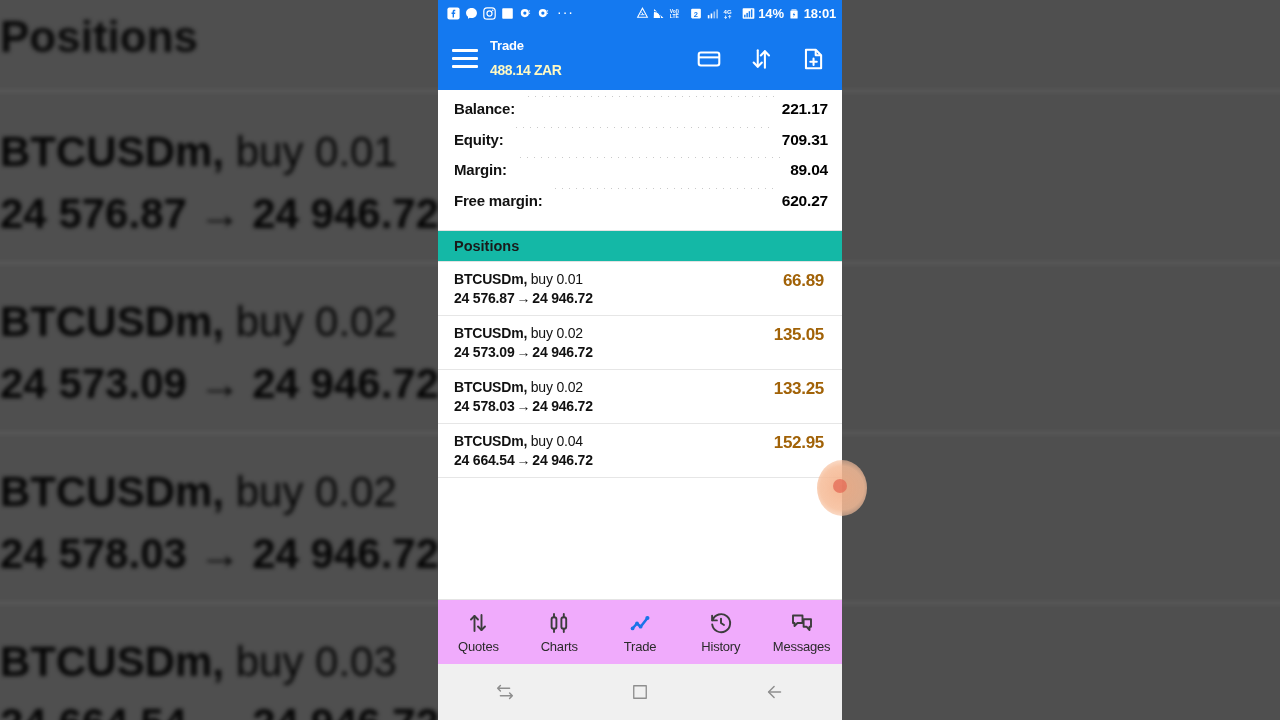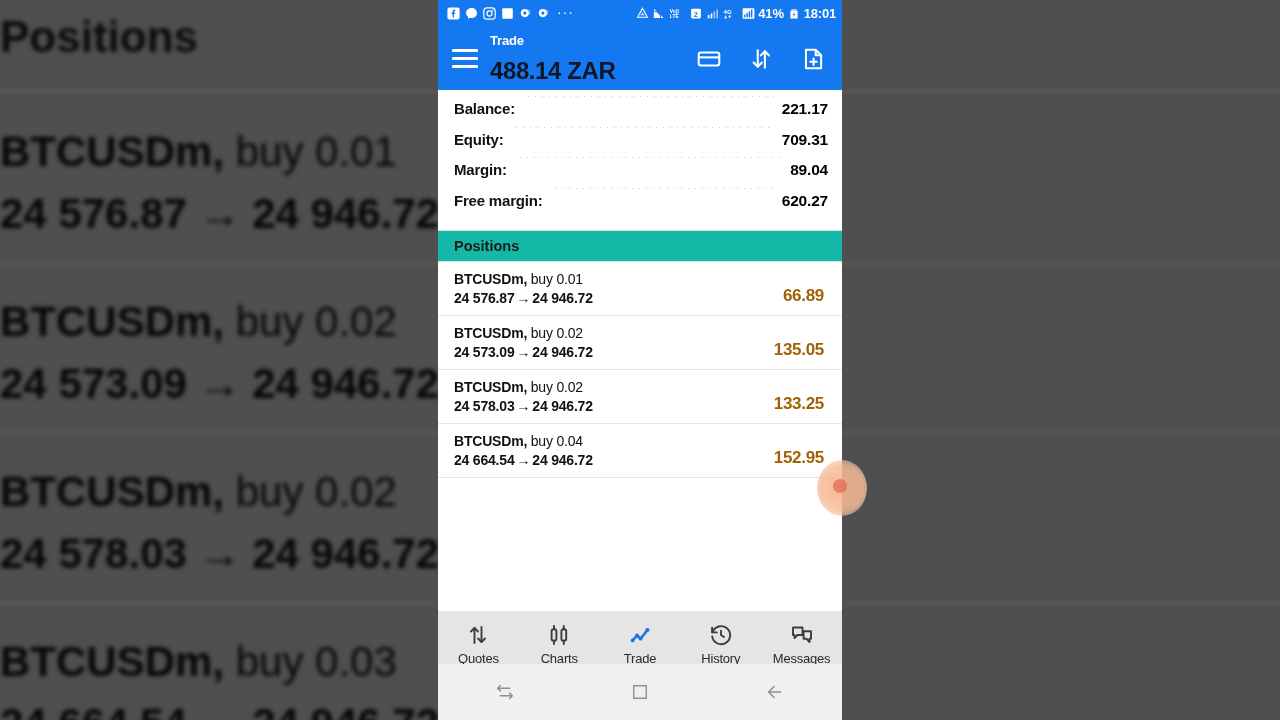--- a/index.html
+++ b/index.html
@@ -114,21 +114,21 @@
   }
   .hamburger {
     width: 26px; height: 26px;
     display: flex; flex-direction: column; justify-content: center; gap: 5px;
     cursor: pointer;
     margin-right: 12px;
   }
   .hamburger span { display:block; height:3px; background:#ffffff; border-radius:1px; }
   .appbar-titles { display: flex; flex-direction: column; justify-content: center; line-height: 1.05; }
   .appbar-sub { color:#ffffff; font-size: 13px; font-weight: bold; letter-spacing: -0.2px;}
-  .appbar-main { color:#0f172a; font-size: 24px; font-weight: bold; letter-spacing: -0.4px; margin-top:10px;}
+  .appbar-main { color:#fef9c3; font-size: 14px; font-weight: bold; letter-spacing: -0.4px; margin-top:10px;}
   .appbar-actions { margin-left:auto; display:flex; align-items:center; gap: 26px; padding-right: 4px;}
   .ab-ico { width: 26px; height: 26px; color:#ffffff; cursor:pointer; display:block;}
   .ab-ico svg { display:block; }
 
   
   .summary {
     padding: 10px 14px 8px 16px;
     background: #ffffff;
   }
   .sum-row {
@@ -170,21 +170,21 @@
     padding: 7px 0 7px 16px;
     font-size: 14.5px;
     font-weight: bold;
     color: #1a1a1a;
   }
 
   
   .pos-list { background:#ffffff; }
   .pos-row {
     display: flex;
-    align-items: flex-end;
+    align-items: flex-start;
     padding: 9px 18px 9px 16px;
     border-bottom: 1px solid #e6e6e6;
     box-sizing: border-box;
     min-height: 54px;
   }
   .pos-left { display:flex; flex-direction:column; gap:3px; }
   .pos-title { font-size: 14px; color:#111111; letter-spacing:-0.2px; }
   .pos-title .sym { font-weight: bold; }
   .pos-title .side { font-weight: normal; }
   .pos-prices { font-size: 14px; font-weight: bold; color:#111111; letter-spacing:-0.2px; }
@@ -194,23 +194,23 @@
     font-size: 17px;
     font-weight: bold;
     color: #a16207;
     letter-spacing: -0.3px;
   }
 
   
   .tabbar {
     position: absolute;
     left: 0; right: 0;
-    bottom: 44px;
+    bottom: 56px;
     height: 64px;
-    background: #e5e5e5;
+    background: #f0abfc;
     border-top: 1px solid #e4e4e4;
     display: flex;
     align-items: center;
   }
   .tab {
     flex: 1;
     display: flex;
     flex-direction: column;
     align-items: center;
     justify-content: center;
@@ -403,21 +403,21 @@
         </span>
         <span class="sb-ico">
           <svg viewBox="0 0 16 16" width="13" height="13">
               <rect x="0.8" y="1.5" width="14.4" height="13" rx="1" fill="#fff"></rect>
               <rect x="2.6" y="9.5" width="1.8" height="3.2" fill="#1479f0"></rect>
               <rect x="5.4" y="7.3" width="1.8" height="5.4" fill="#1479f0"></rect>
               <rect x="8.2" y="5.2" width="1.8" height="7.5" fill="#1479f0"></rect>
               <rect x="11" y="3" width="1.8" height="9.7" fill="#1479f0"></rect>
             </svg>
         </span>
-        <span class="sb-txt">41%</span>
+        <span class="sb-txt">14%</span>
         <span class="sb-ico">
           <svg viewBox="0 0 16 16" width="10" height="14">
               <rect x="4" y="0.6" width="8" height="1.6" fill="#fff"></rect>
               <rect x="2.2" y="2.2" width="11.6" height="13" rx="1" fill="#fff"></rect>
               <path d="M8.6 4.6 6 9.4h1.7L7.1 13l2.8-5.1H8.1z" fill="#1479f0"></path>
             </svg>
         </span>
         <span class="sb-txt">18:01</span>
       </div>
     </div>

